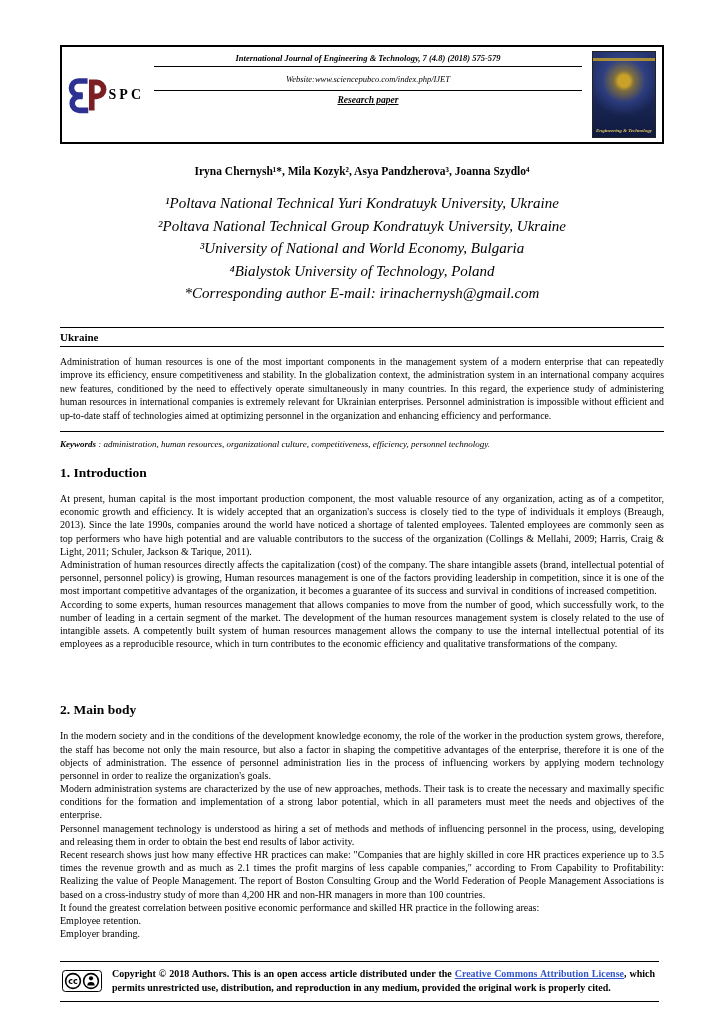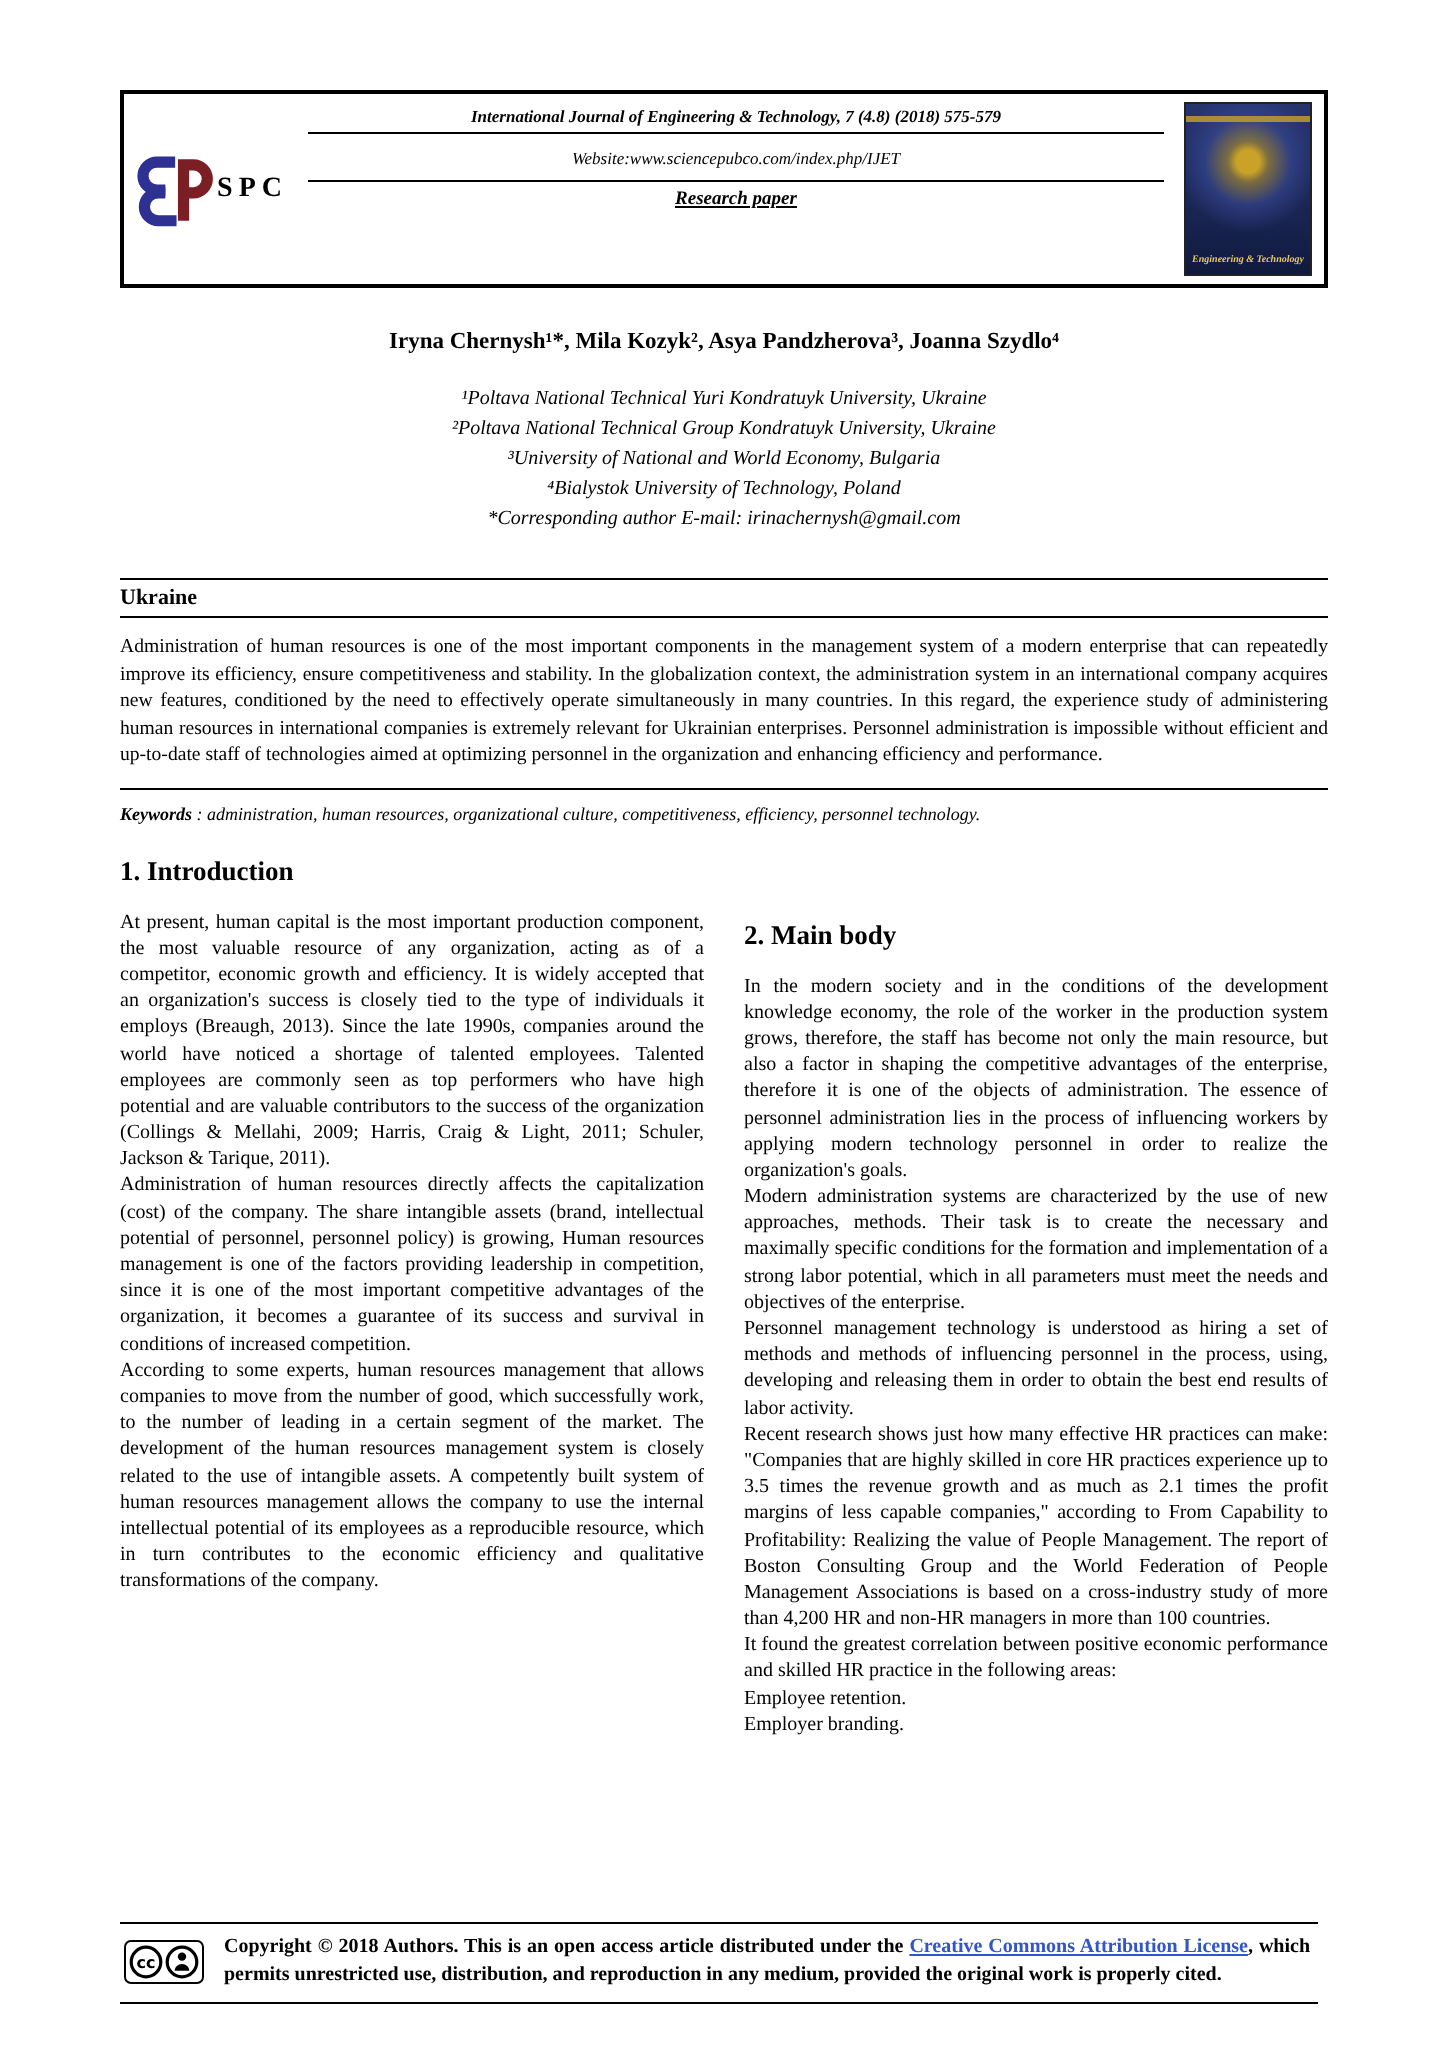--- a/index.html
+++ b/index.html
@@ -38,34 +38,34 @@
     position:absolute; left:0; right:0; bottom:4px; text-align:center;
     font-size:5px; color:#e7c964; font-weight:bold; font-style:italic;
   }
 
   
   .article-title {
     margin:42px auto 0 auto; max-width:520px; text-align:center;
     font-size:22px; font-weight:bold; line-height:1.18;
   }
   .authors { text-align:center; font-size:11.5px; font-weight:bold; margin-top:21px; }
-  .affiliations { text-align:center; font-size:10px; font-style:italic; margin-top:15px; line-height:1.5; }
+  .affiliations { text-align:center; font-size:15px; font-style:italic; margin-top:15px; line-height:1.5; }
 
   
   .rule { border-top:1px solid #000; }
   .abstract-rule-top { margin-top:22px; }
   .abstract-heading { font-size:11px; font-weight:bold; margin-top:3px; }
   .abstract-rule-mid { margin-top:3px; }
   .abstract-text { font-size:9.8px; text-align:justify; line-height:1.38; margin-top:8px; }
   .keywords-rule { margin-top:9px; }
   .keywords-line { font-size:9px; font-style:italic; margin-top:7px; }
   .keywords-label { font-weight:bold; }
 
   
-  .columns { display:flex; gap:20px; margin-top:16px; }
+  .columns { display:flex; gap:20px; margin-top:16px;flex-direction:column; }
   .col { flex:1 1 0; min-width:0; }
   .section-heading { font-size:13.5px; font-weight:bold; margin-bottom:11px; }
   .col-right .section-heading { margin-top:32px; }
   .body-par { font-size:10px; line-height:1.32; text-align:justify; }
 
   
   .footer {
     position:absolute; left:60px; right:65px; bottom:22px;
     border-top:1.5px solid #000; border-bottom:1.5px solid #000;
     display:flex; align-items:center; gap:10px; padding:5px 4px 6px 2px;

